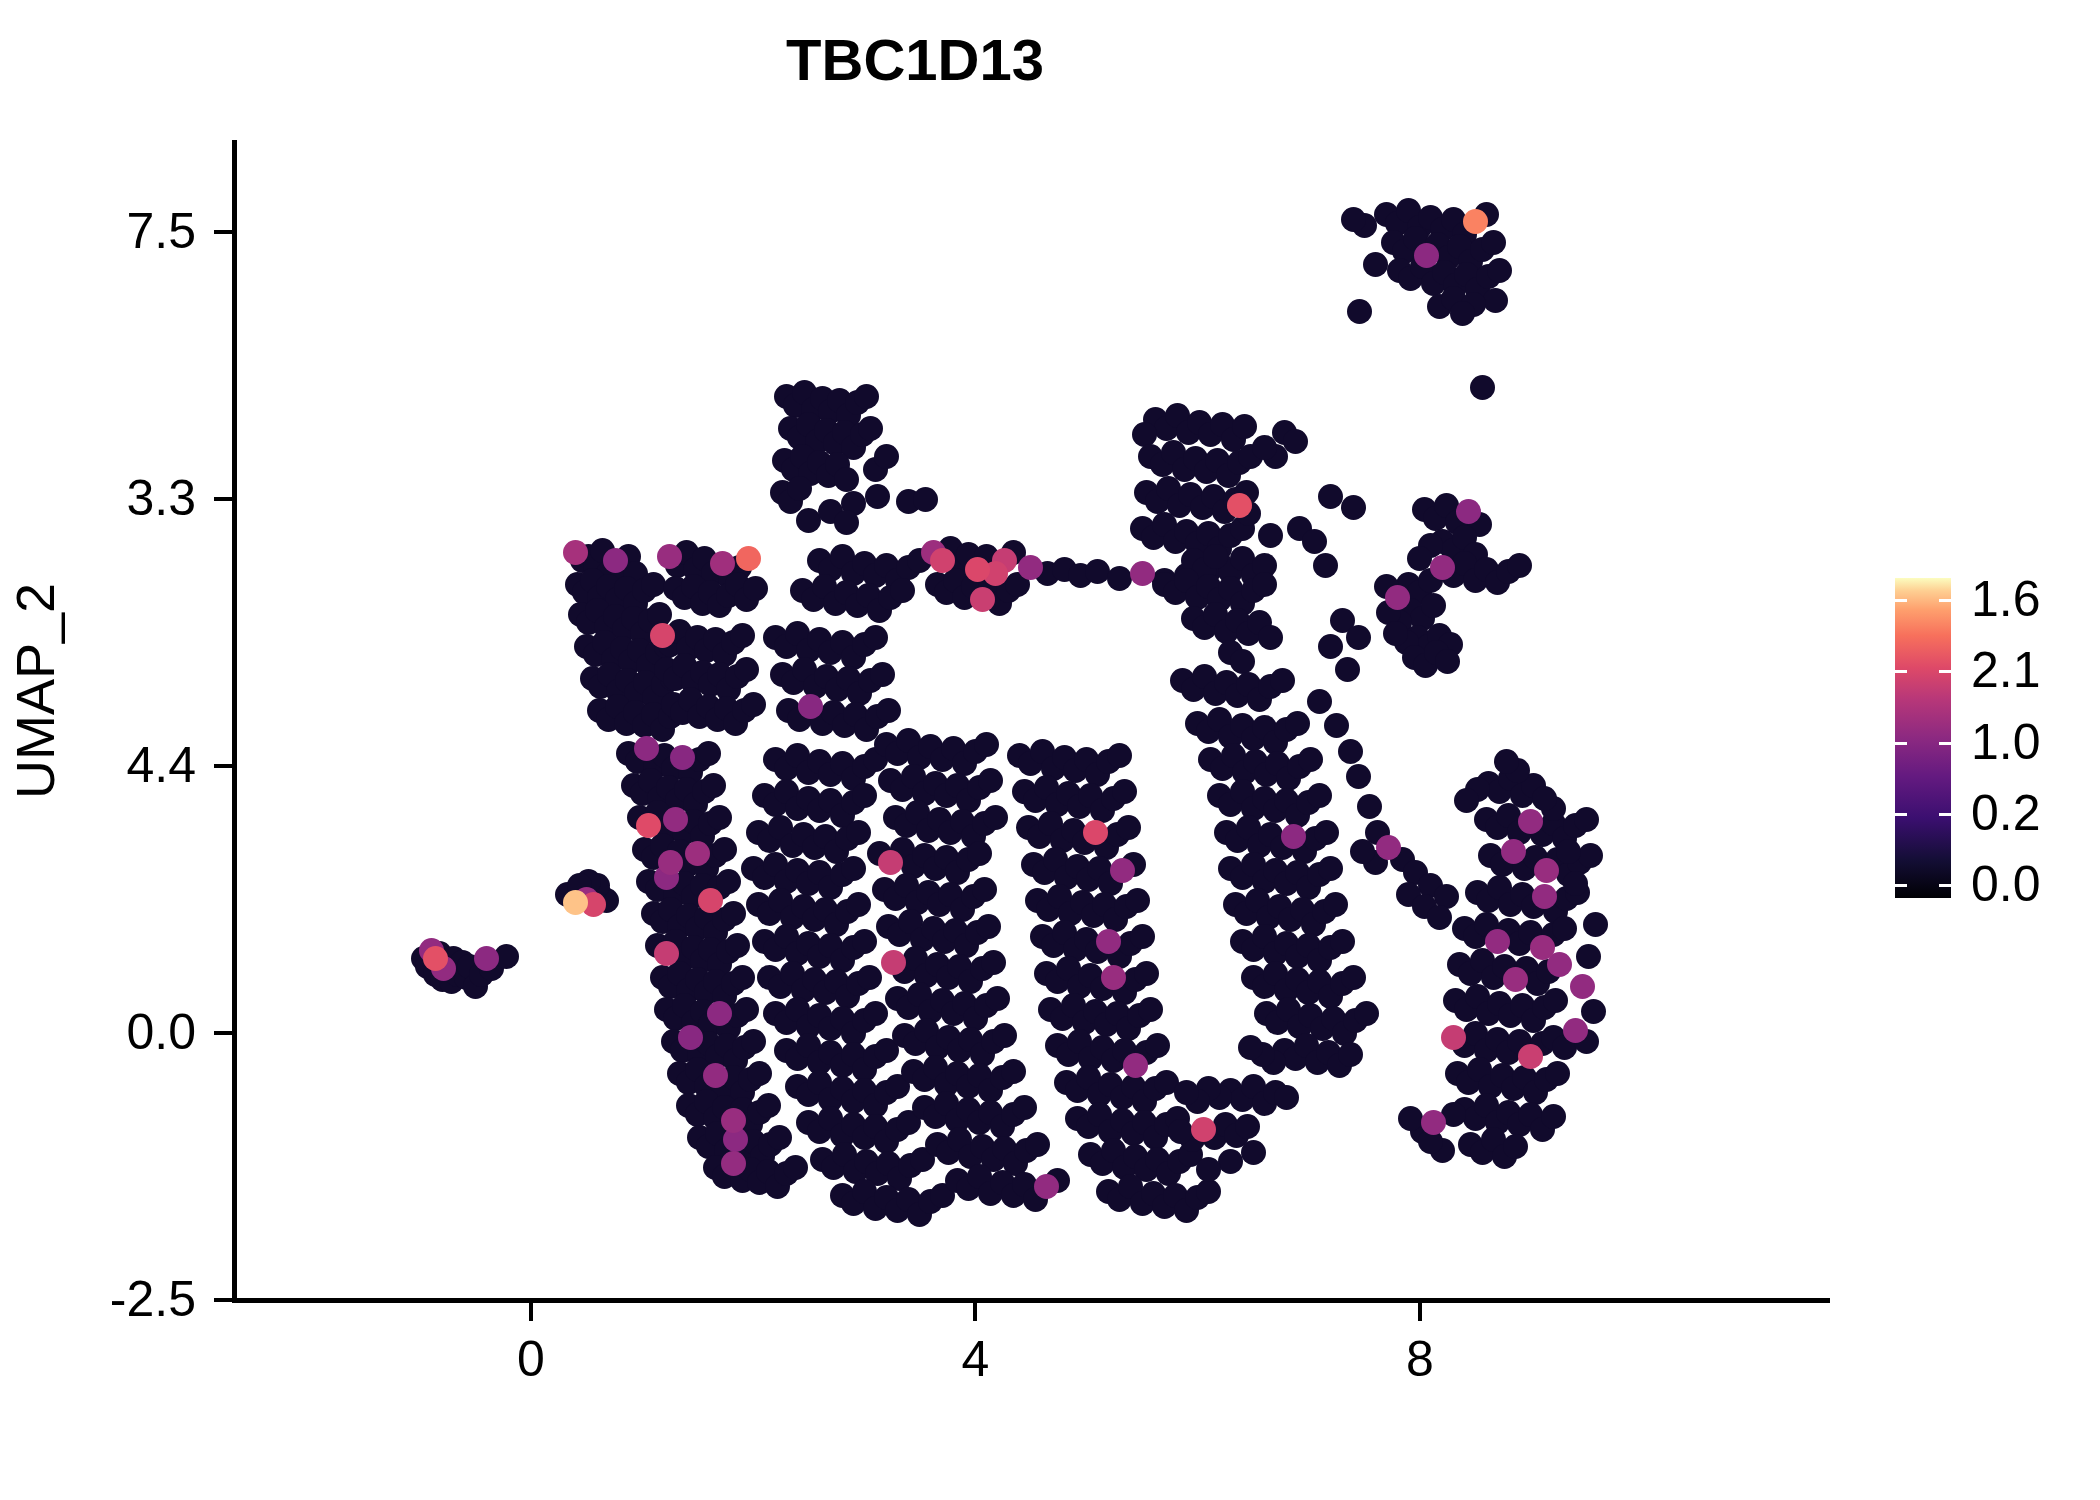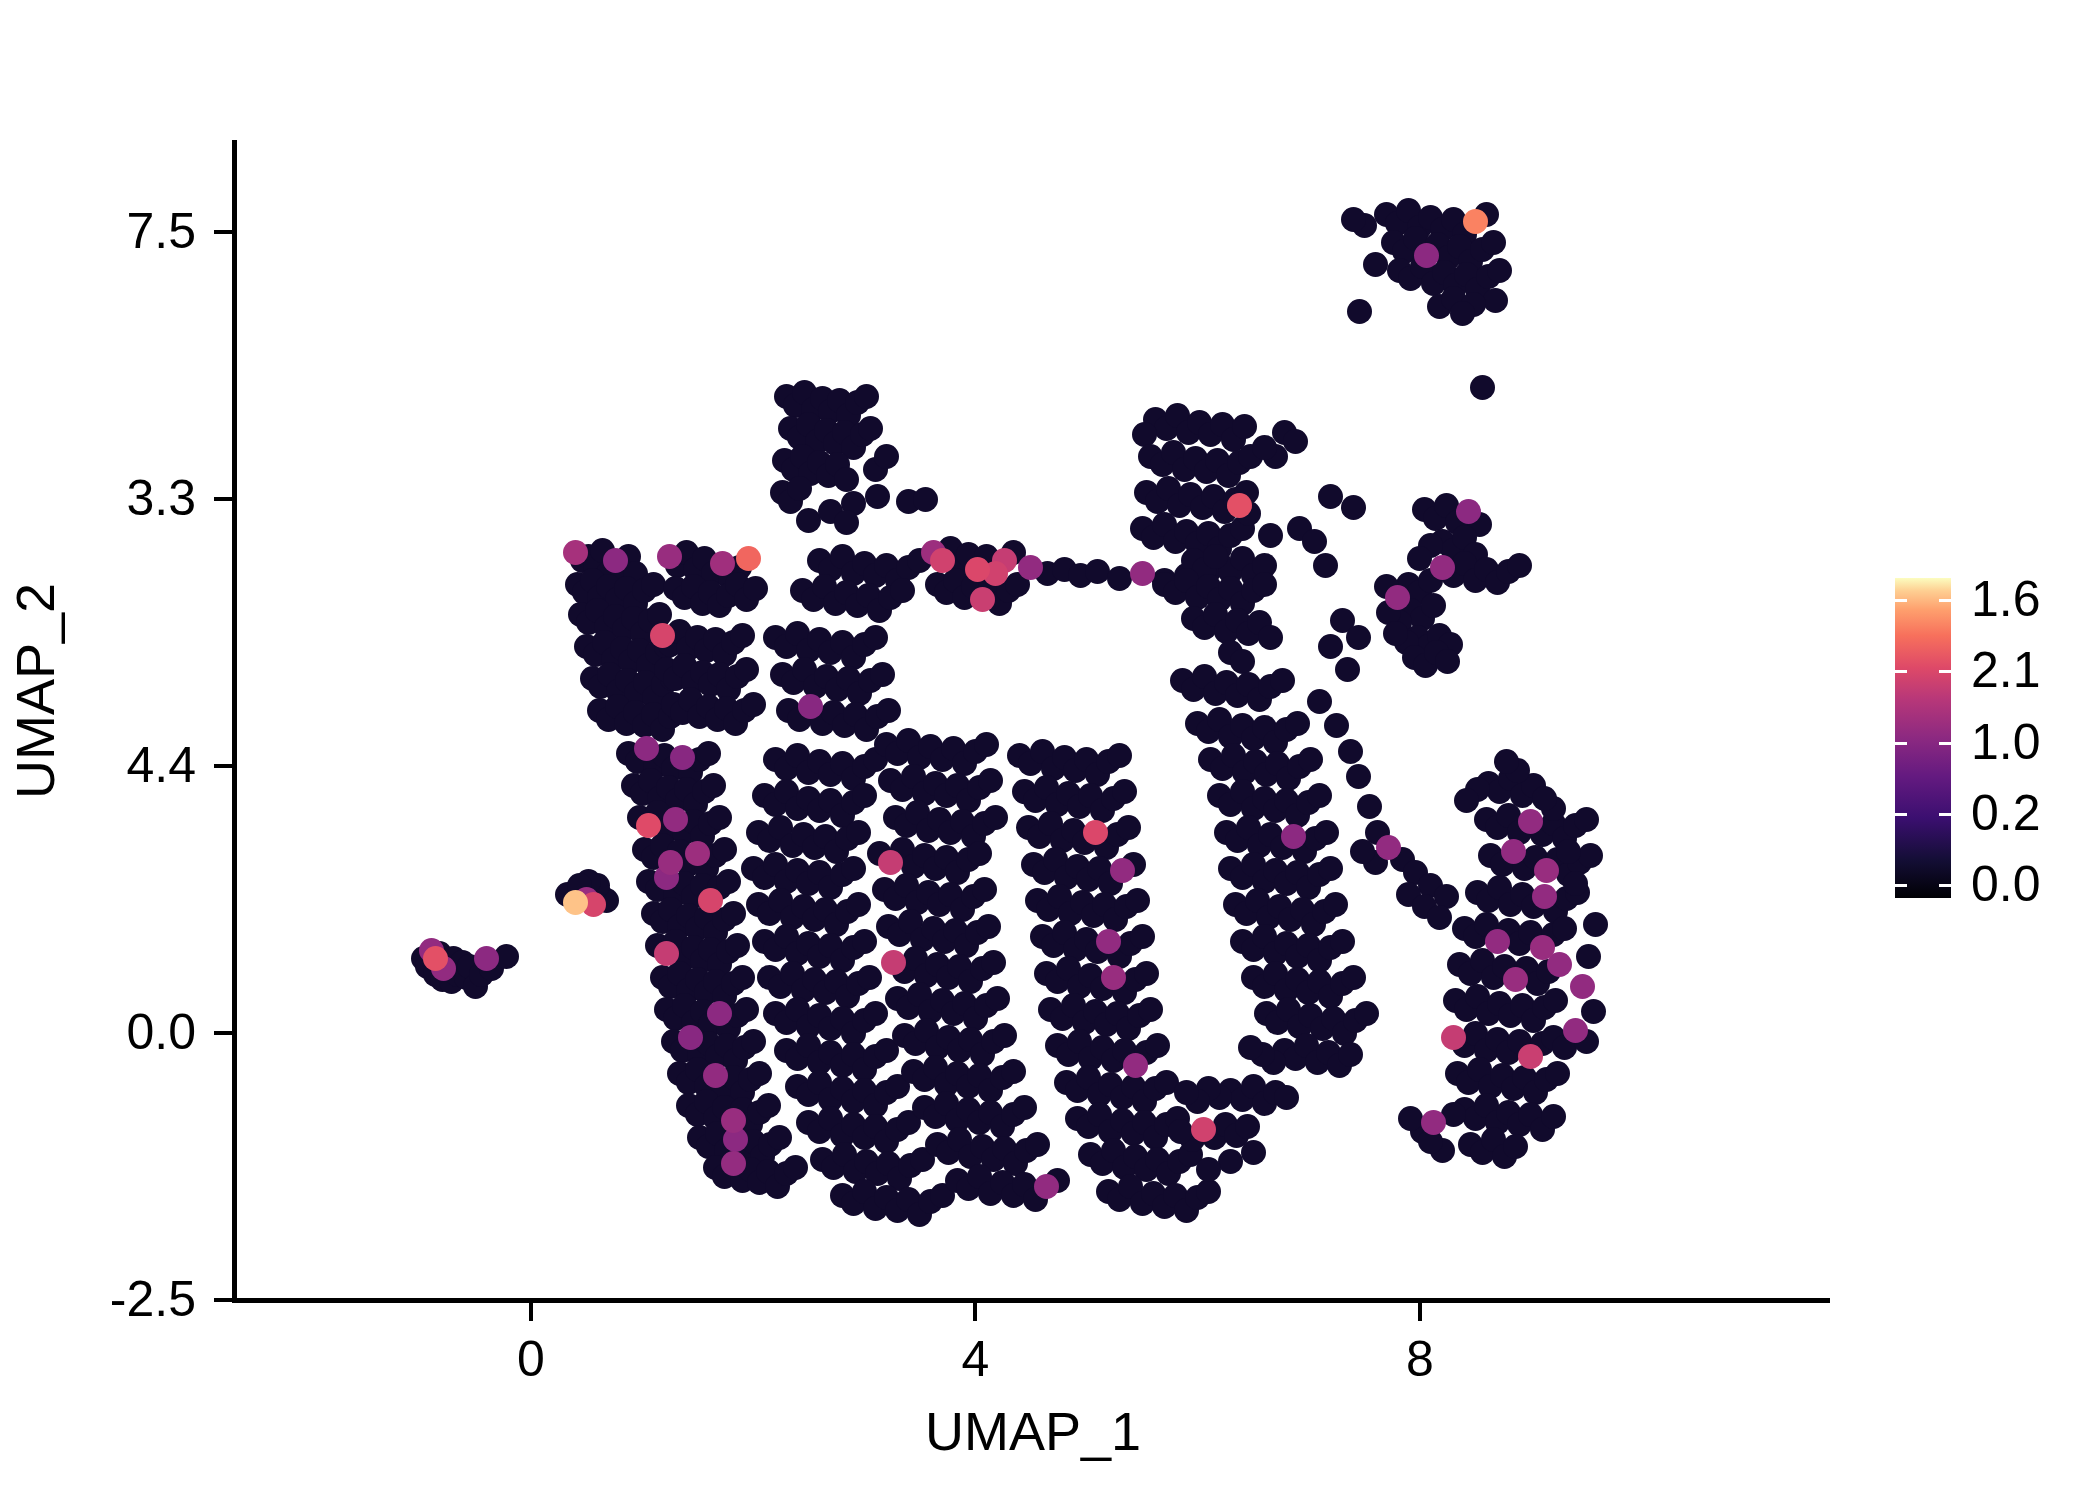--- a/index.html
+++ b/index.html
@@ -145,20 +145,21 @@
     color: #000000;
     white-space: nowrap;
     transform: translateY(-50%);
   }
 </style>
 </head>
 <body>
 
 <div id="stage">
 
+  <div id="plot-title">TBC1D13</div>
 
   <div id="axis-line-y"></div>
   <div id="axis-line-x"></div>
 
   <div id="panel">
       <div class="pt" style="left: 187.233px; top: 816.24px; background: rgb(17, 10, 44);"></div>
       <div class="pt" style="left: 191.677px; top: 824.784px; background: rgb(17, 10, 44);"></div>
       <div class="pt" style="left: 203.898px; top: 811.968px; background: rgb(17, 10, 44);"></div>
       <div class="pt" style="left: 199.454px; top: 832.26px; background: rgb(17, 10, 44);"></div>
       <div class="pt" style="left: 206.12px; top: 837.6px; background: rgb(17, 10, 44);"></div>
@@ -1393,21 +1394,20 @@
     </div>
   <div id="ticks-x">
       <div class="tick-x" style="left: 529px;"></div>
       <div class="ticklab-x" style="left: 471px; width: 120px; top: 1330px;">0</div>
       <div class="tick-x" style="left: 973.4px;"></div>
       <div class="ticklab-x" style="left: 915.4px; width: 120px; top: 1330px;">4</div>
       <div class="tick-x" style="left: 1417.8px;"></div>
       <div class="ticklab-x" style="left: 1359.8px; width: 120px; top: 1330px;">8</div>
     </div>
 
-  <div id="xlab">UMAP_1</div>
   <div id="ylab">UMAP_2</div>
 
   <div id="legend">
     <div id="legend-bar" style="background: linear-gradient(rgb(252, 253, 191) 0%, rgb(254, 207, 146) 4%, rgb(254, 159, 109) 10%, rgb(247, 112, 92) 18%, rgb(222, 73, 104) 28%, rgb(183, 55, 121) 38%, rgb(140, 41, 129) 50%, rgb(100, 26, 128) 62%, rgb(59, 15, 112) 75%, rgb(20, 14, 54) 88%, rgb(0, 0, 4) 100%);"></div>
   <div class="legend-tick left" style="top: 305.778px;"></div>
       <div class="legend-tick right" style="top: 305.778px;"></div>
       <div class="legend-label" style="top: 305.778px;">0.0</div>
       <div class="legend-tick left" style="top: 234.667px;"></div>
       <div class="legend-tick right" style="top: 234.667px;"></div>
       <div class="legend-label" style="top: 234.667px;">0.2</div>

